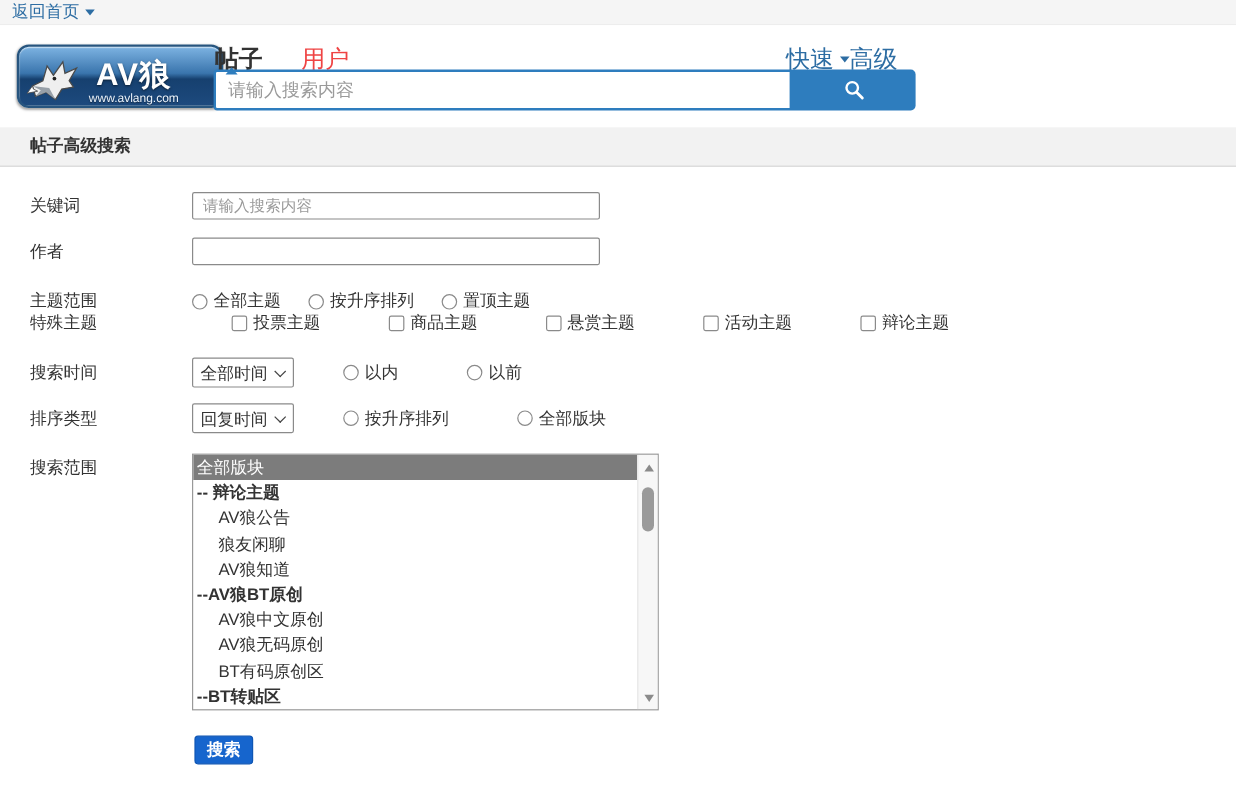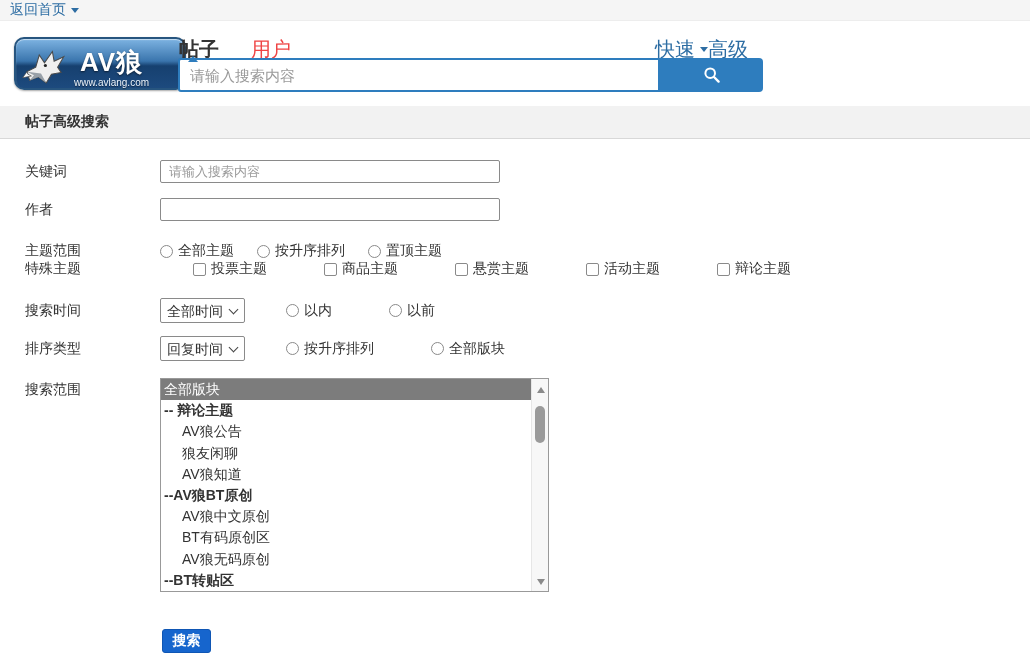--- a/index.html
+++ b/index.html
@@ -86,21 +86,21 @@
   .lb-item.selected { background:#7c7c7c; color:#fff; }
   .lb-scroll { position:absolute; top:0; right:0; width:17px; height:100%;
     background:#f7f7f7; border-left:1px solid #e6e6e6; }
   .lb-up, .lb-down { position:absolute; left:0; width:17px; height:14px; cursor:pointer; }
   .lb-up { top:2px; } .lb-down { bottom:2px; }
   .tri-up { width:0; height:0; border:4px solid transparent; border-bottom:6px solid #8a8a8a; margin:2px auto 0; }
   .tri-down { width:0; height:0; border:4px solid transparent; border-top:6px solid #8a8a8a; margin:4px auto 0; }
   .lb-thumb { position:absolute; left:3px; top:27px; width:10px; height:37px; border-radius:6px;
     background:#9a9a9a; cursor:pointer; }
 
-  .submit-btn { margin:37px 0 0 137px; width:49px; height:24px; background:#1665cd;
+  .submit-btn { margin:21px 0 0 137px; width:49px; height:24px; background:#1665cd;
     border:1px solid #0f56b4; border-radius:3px; color:#fff; font-size:14px; font-weight:bold;
     cursor:pointer; display:flex; align-items:center; justify-content:center; font-family:inherit; }
 
   .mb15{margin-bottom:15px;} .mb21{margin-bottom:21px;} .mb23{}
   .mb20{margin-bottom:20px;} .mb13{margin-bottom:13px;} .mb17{margin-bottom:17px;}
 </style>
 </head>
 <body>
 
 <div class="topbar">
@@ -253,22 +253,22 @@
   <div class="frow top">
     <span class="flabel">搜索范围</span>
     <div class="listbox">
       <div class="lb-item selected">全部版块</div>
       <div class="lb-item bold">-- 辩论主题</div>
       <div class="lb-item indent">AV狼公告</div>
       <div class="lb-item indent">狼友闲聊</div>
       <div class="lb-item indent">AV狼知道</div>
       <div class="lb-item bold">--AV狼BT原创</div>
       <div class="lb-item indent">AV狼中文原创</div>
+      <div class="lb-item indent">AV狼无码原创</div>
       <div class="lb-item indent">BT有码原创区</div>
-      <div class="lb-item indent">AV狼无码原创</div>
       <div class="lb-item bold">--BT转贴区</div>
       <div class="lb-scroll">
         <div class="lb-up">
           <div class="tri-up"></div>
         </div>
         <div class="lb-thumb"></div>
         <div class="lb-down">
           <div class="tri-down"></div>
         </div>
       </div>

